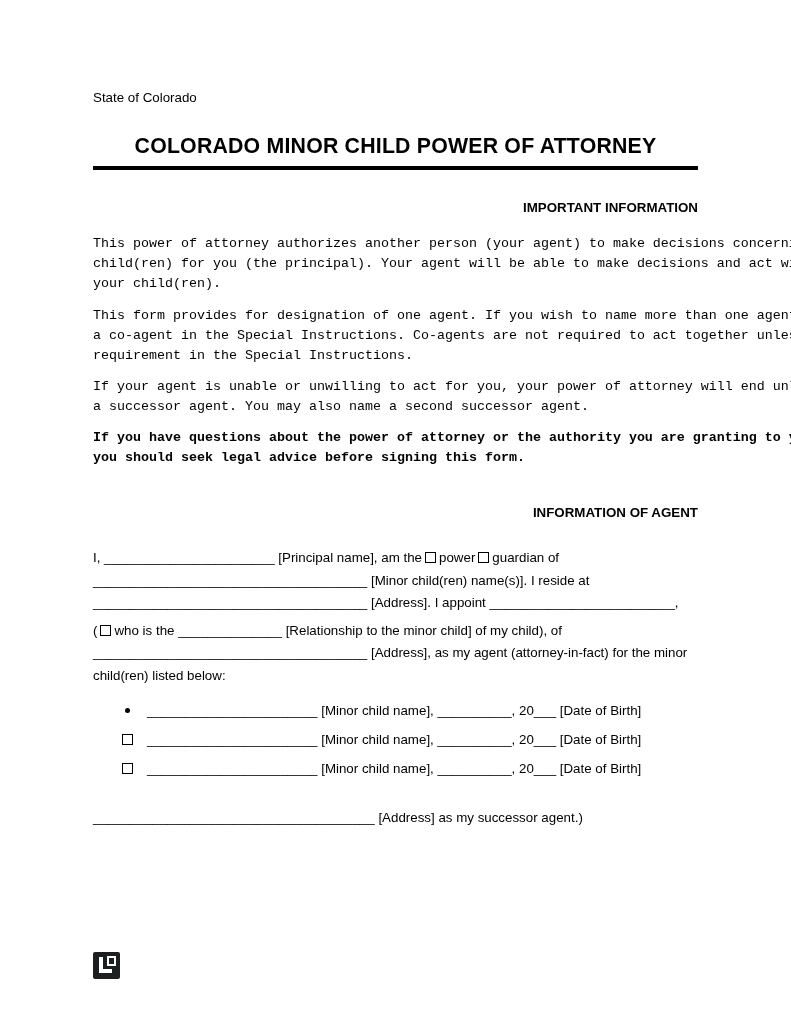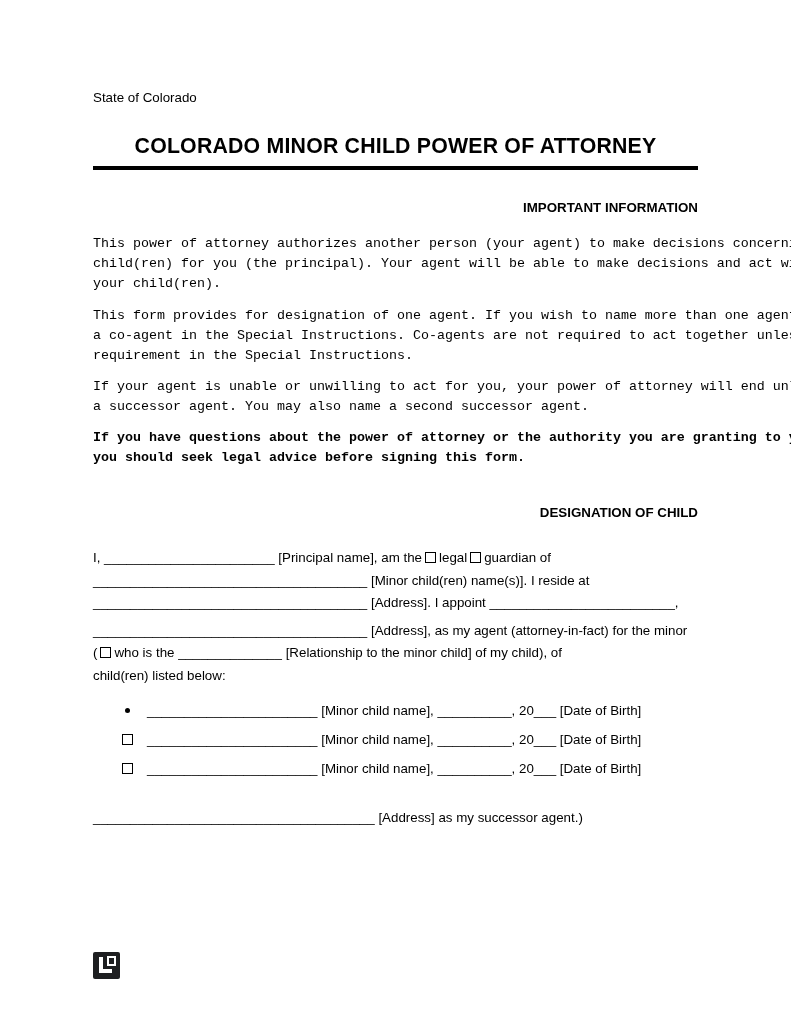--- a/index.html
+++ b/index.html
@@ -100,31 +100,31 @@
 child(ren) for you (the principal). Your agent will be able to make decisions and act with respect to
 your child(ren).</p>
   <p class="para para-2">This form provides for designation of one agent. If you wish to name more than one agent you may name
 a co-agent in the Special Instructions. Co-agents are not required to act together unless you include that
 requirement in the Special Instructions.</p>
   <p class="para para-3">If your agent is unable or unwilling to act for you, your power of attorney will end unless you have named
 a successor agent. You may also name a second successor agent.</p>
   <p class="para para-bold">If you have questions about the power of attorney or the authority you are granting to your agent,
 you should seek legal advice before signing this form.</p>
 
-  <h2 class="section-heading heading-designation">DESIGNATION OF CHILD</h2>
+  <h2 class="section-heading heading-designation">INFORMATION OF AGENT</h2>
 
   <div class="form-block-1">
-    <div class="form-line"><span>I, _______________________ [Principal name], am the</span><span class="checkbox"></span><span>legal</span><span class="checkbox"></span><span>guardian of</span></div>
+    <div class="form-line"><span>I, _______________________ [Principal name], am the</span><span class="checkbox"></span><span>power</span><span class="checkbox"></span><span>guardian of</span></div>
     <div class="form-line">_____________________________________ [Minor child(ren) name(s)]. I reside at</div>
     <div class="form-line">_____________________________________ [Address]. I appoint _________________________,</div>
   </div>
 
   <div class="form-block-2">
+    <div class="form-line"><span>(</span><span class="checkbox"></span><span>who is the ______________ [Relationship to the minor child] of my child), of</span></div>
     <div class="form-line">_____________________________________ [Address], as my agent (attorney-in-fact) for the minor</div>
-    <div class="form-line"><span>(</span><span class="checkbox"></span><span>who is the ______________ [Relationship to the minor child] of my child), of</span></div>
     <div class="form-line">child(ren) listed below:</div>
   </div>
 
   <div class="children-list">
     <div class="child-row first">
       <span class="marker-cell">
           <span class="bullet-dot"></span>
         </span>
       <span class="child-text">_______________________ [Minor child name], __________, 20___ [Date of Birth]</span>
     </div>

